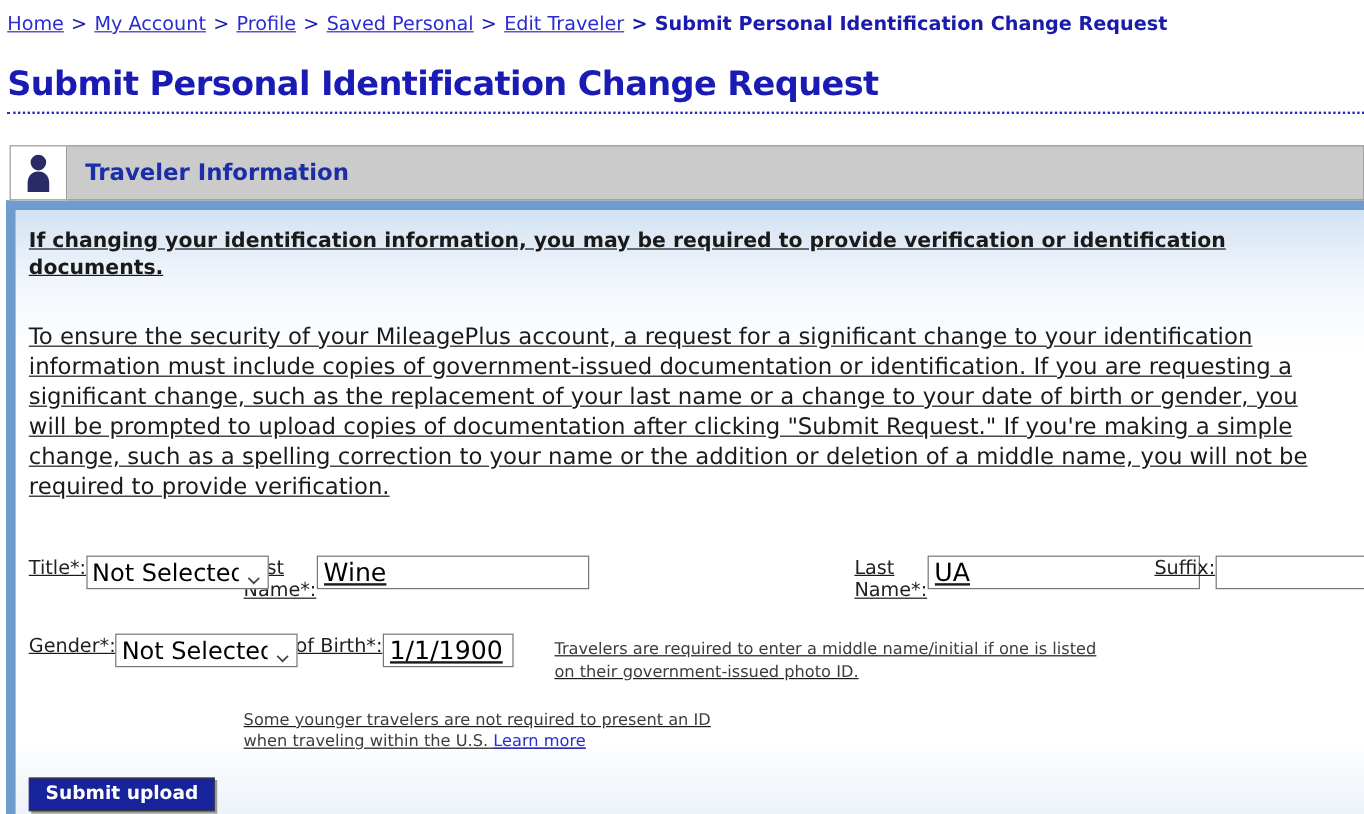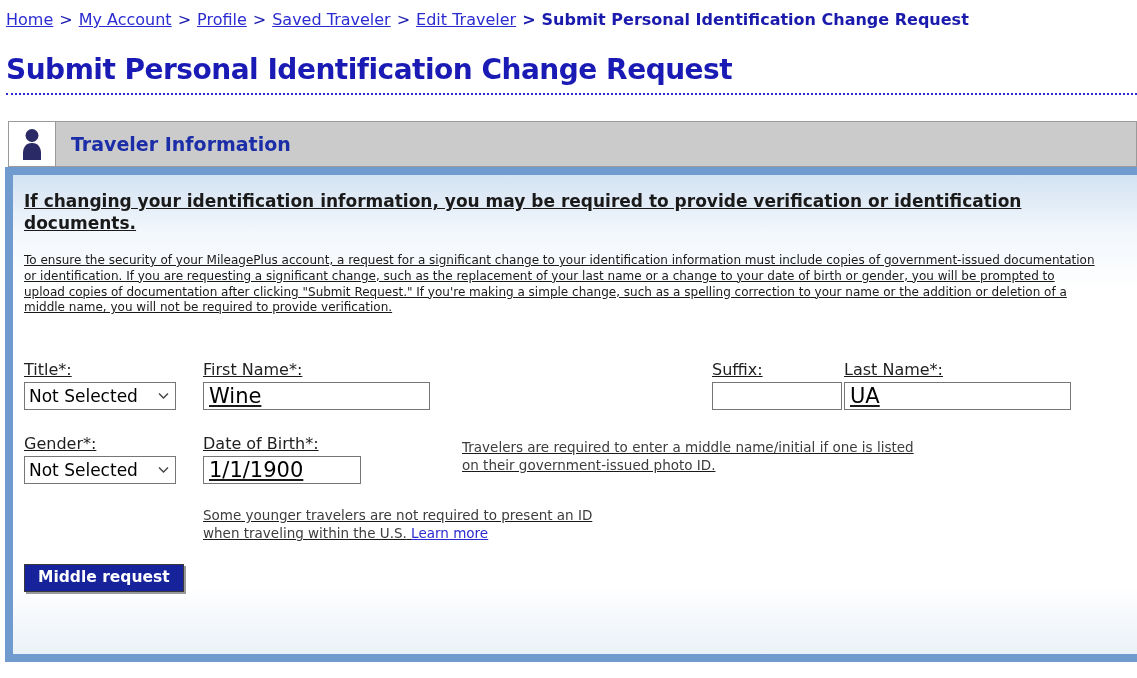--- a/index.html
+++ b/index.html
@@ -71,55 +71,55 @@
   }
 
   .intro-bold {
     font-size: 17px;
     font-weight: bold;
     line-height: 1.32;
     color: #1a1a1a;
     max-width: 1060px;
   }
   .intro-body {
-    margin-top: 18px;
-    font-size: 12px;
+    margin-top: 34px;
+    font-size: 19px;
     line-height: 1.32;
     color: #1a1a1a;
     max-width: 1086px;
   }
 
   
   .form-row { display: flex; margin-top: 44px; }
   .form-row.second { margin-top: 24px; }
-  .col { display: flex; flex-direction: column; }
+  .col { display: flex; flex-direction: row; }
   .col.c1 { width: 179px; }
   .col.c2 { width: 259px; }
   .col.c3 { width: 250px; }
   .col.c4 { width: 250px; }
   .col.c5 { width: 132px; }
   .field-label { font-size: 16px; color: #1f1f1f; margin-bottom: 3px; }
 
   input[type="text"] {
     font-family: "DejaVu Sans", "Liberation Sans", sans-serif;
     font-size: 21px;
     border: 1px solid #767676;
     background: #ffffff;
     height: 28px;
     padding: 1px 5px;
     color: #000;
   }
   .w-name { width: 227px; }
   .w-suffix { width: 130px; }
-  .w-dob { width: 158px; }
+  .w-dob { width: 109px; }
 
   .select-wrap { position: relative; width: 152px; }
   select {
     font-family: "DejaVu Sans", "Liberation Sans", sans-serif;
-    font-size: 17px;
+    font-size: 20px;
     width: 152px;
     height: 28px;
     border: 1px solid #767676;
     background: #ffffff;
     padding: 0 24px 0 4px;
     color: #000;
     -webkit-appearance: none;
     appearance: none;
     border-radius: 0;
   }
@@ -152,21 +152,21 @@
     border: 1px solid #3a3a3a;
     box-shadow: 2px 2px 0 #9a9a9a;
     padding: 3px 13px 5px 13px;
     cursor: pointer;
   }
 </style>
 </head>
 <body>
 
 <nav class="breadcrumb">
-  <a href="#">Home</a><span class="sep">&gt;</span><a href="#">My Account</a><span class="sep">&gt;</span><a href="#">Profile</a><span class="sep">&gt;</span><a href="#">Saved Traveler</a><span class="sep">&gt;</span><a href="#">Edit Traveler</a><span class="sep bold">&gt;</span><span class="current">Submit Personal Identification Change Request</span>
+  <a href="#">Home</a><span class="sep">&gt;</span><a href="#">My Account</a><span class="sep">&gt;</span><a href="#">Profile</a><span class="sep">&gt;</span><a href="#">Saved Personal</a><span class="sep">&gt;</span><a href="#">Edit Traveler</a><span class="sep bold">&gt;</span><span class="current">Submit Personal Identification Change Request</span>
 </nav>
 
 <h1 class="page-title">Submit Personal Identification Change Request</h1>
 
 <div class="section-header">
   <div class="icon-box">
     <svg width="26" height="32" viewBox="0 0 26 32" aria-hidden="true">
       <circle cx="13" cy="7.5" r="6.5" fill="#2a2a66"></circle>
       <path d="M13 15 C 6.5 15 4 20 4 25 L 4 32 L 22 32 L 22 25 C 22 20 19.5 15 13 15 Z" fill="#2a2a66"></path>
     </svg>
@@ -195,27 +195,27 @@
             </svg>
         </span>
       </div>
     </div>
     <div class="col c2">
       <label class="field-label">First Name*:</label>
       <input type="text" class="w-name" value="Wine" style="">
     </div>
     <div class="col c3">
     </div>
+    <div class="col c4">
+      <label class="field-label">Last Name*:</label>
+      <input type="text" class="w-name" value="UA" style="">
+    </div>
     <div class="col c5">
       <label class="field-label">Suffix:</label>
       <input type="text" class="w-suffix" value="" style="">
-    </div>
-    <div class="col c4">
-      <label class="field-label">Last Name*:</label>
-      <input type="text" class="w-name" value="UA" style="">
     </div>
   </div>
 
   <div class="form-row second">
     <div class="col c1">
       <label class="field-label">Gender*:</label>
       <div class="select-wrap">
         <select>
           <option>Not Selected</option>
         </select>
@@ -233,15 +233,15 @@
     <div class="col">
       <p class="note note-middle">Travelers are required to enter a middle name/initial if one is listed on their government-issued photo ID.</p>
     </div>
   </div>
 
   <p class="note note-id">
     <span>Some younger travelers are not required to present an ID when traveling within the U.S.</span>
     <a href="#">Learn more</a>
   </p>
 
-  <button class="submit-btn">Middle request</button>
+  <button class="submit-btn">Submit upload</button>
 
 </div>
 
 </body></html>

